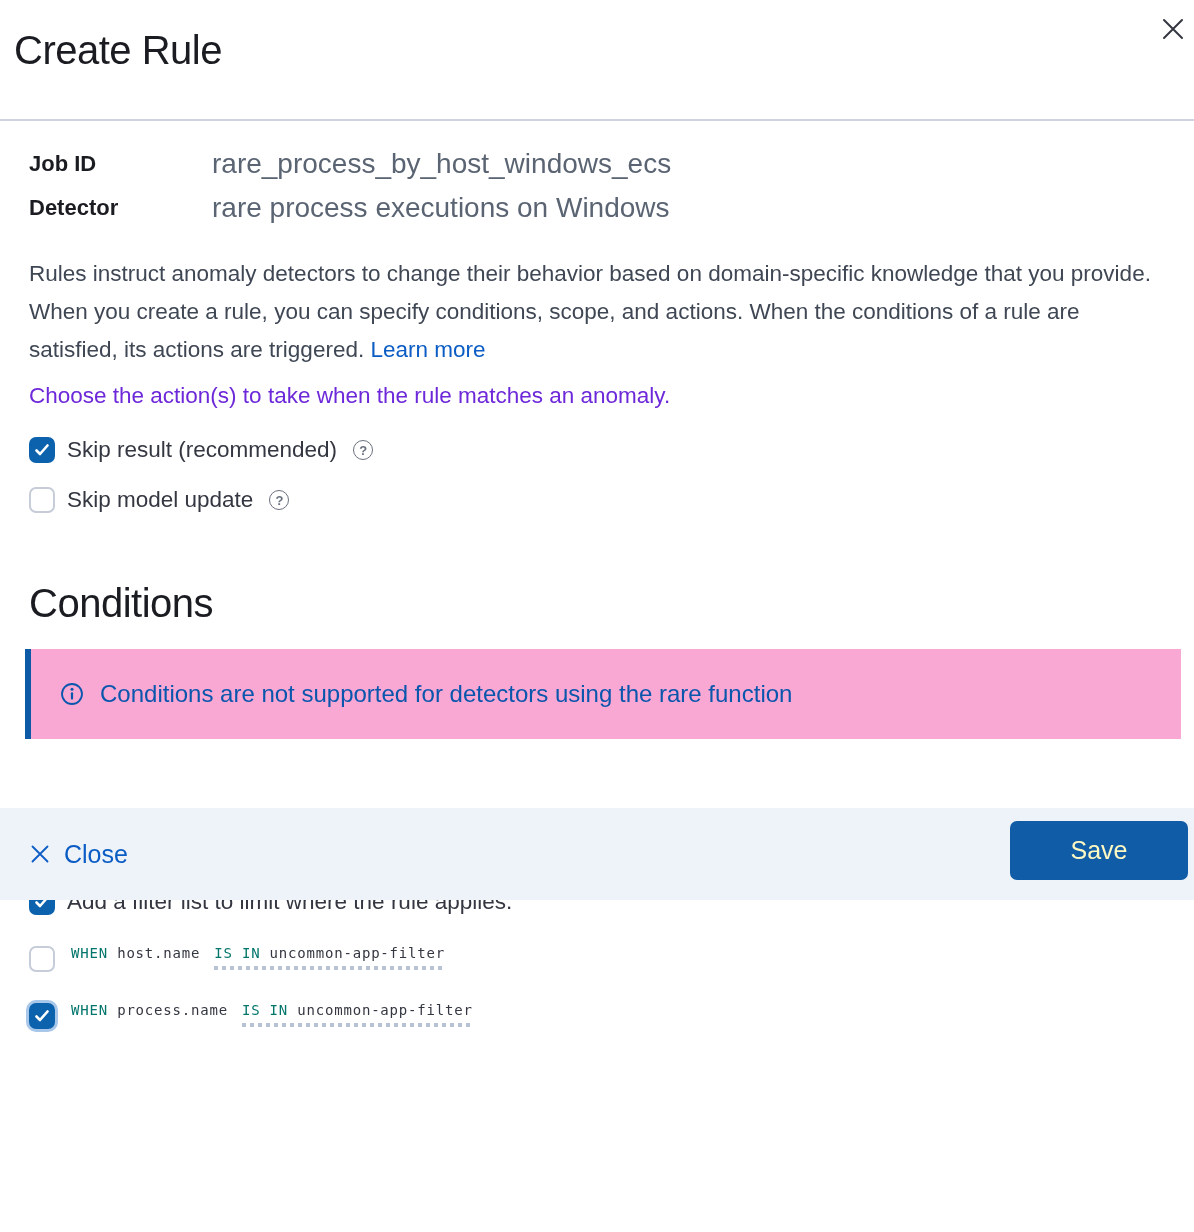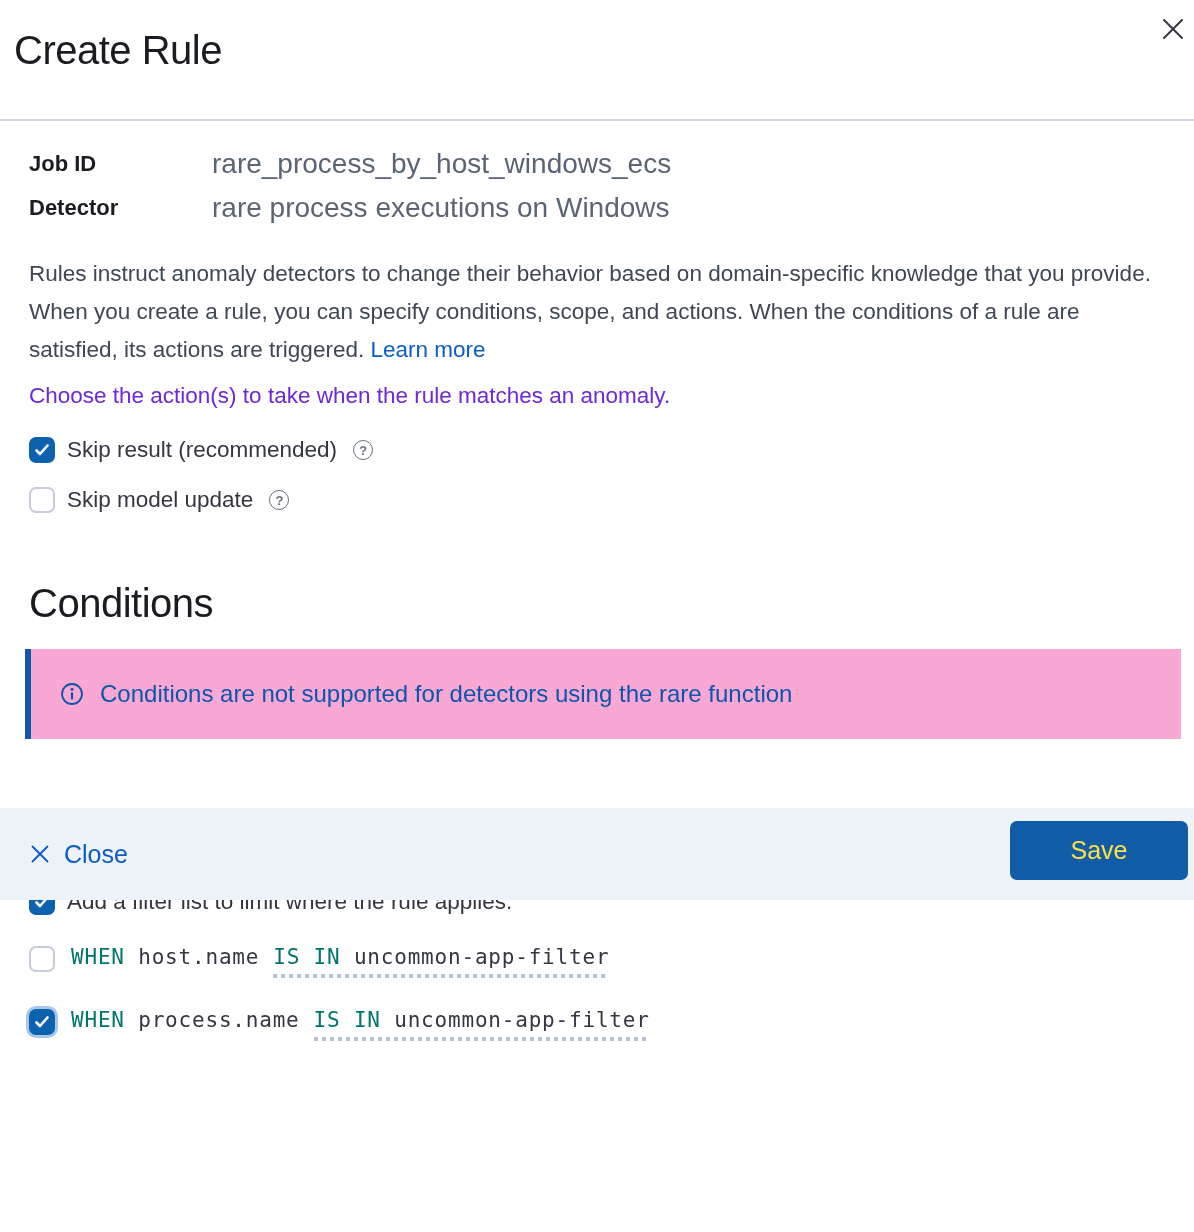--- a/index.html
+++ b/index.html
@@ -101,21 +101,21 @@
   }
   .callout-icon { flex: 0 0 24px; margin-right: 16px; display: flex; }
   .callout-text { font-size: 24px; line-height: 32px; }
 
   
   .filter-row { display: flex; align-items: flex-start; margin-top: 30px; }
   .filter-row .checkbox { margin-top: 1px; }
   .filter-expr {
     margin-left: 16px;
     font-family: "DejaVu Sans Mono", "Liberation Mono", monospace;
-    font-size: 21px;
+    font-size: 14px;
     letter-spacing: 0.8px;
     color: #343741;
     white-space: nowrap;
   }
   .kw { color: #00756b; }
   .filter-clause {
     margin-left: 14px;
     display: inline-block;
     padding-bottom: 9px;
     background-image: repeating-linear-gradient(to right, #b7c2d2 0 4px, transparent 4px 8px);
@@ -137,21 +137,21 @@
     display: flex; align-items: center;
     color: #0b5cc4; font-size: 25px;
     background: none; border: none; cursor: pointer;
     font-family: "Liberation Sans", sans-serif;
   }
   .close-link .x-icon { display: flex; margin-right: 14px; }
   .save-button {
     width: 178px; height: 59px;
     background: #115ca6;
     border: none; border-radius: 7px;
-    color: #fde047; font-size: 25px; font-weight: 500;
+    color: #fef9c3; font-size: 25px; font-weight: 500;
     font-family: "Liberation Sans", sans-serif;
     display: flex; align-items: center; justify-content: center;
     cursor: pointer;
     margin-bottom: 8px;
   }
 </style>
 </head>
 <body>
 
 <div class="modal">

